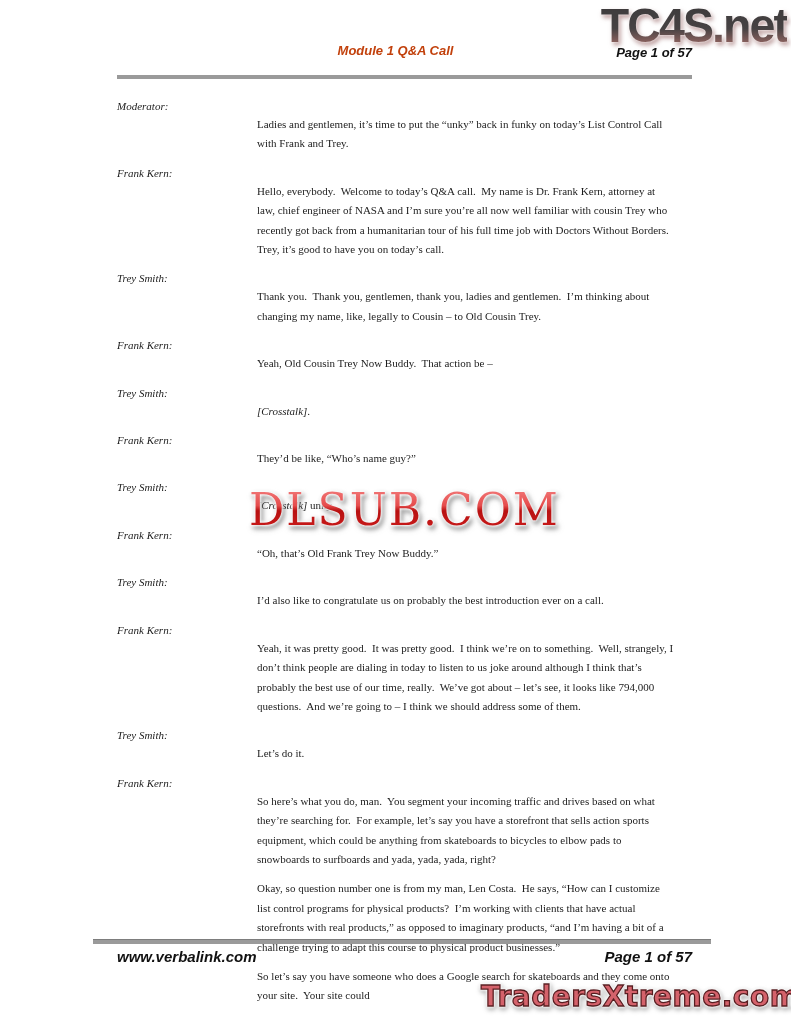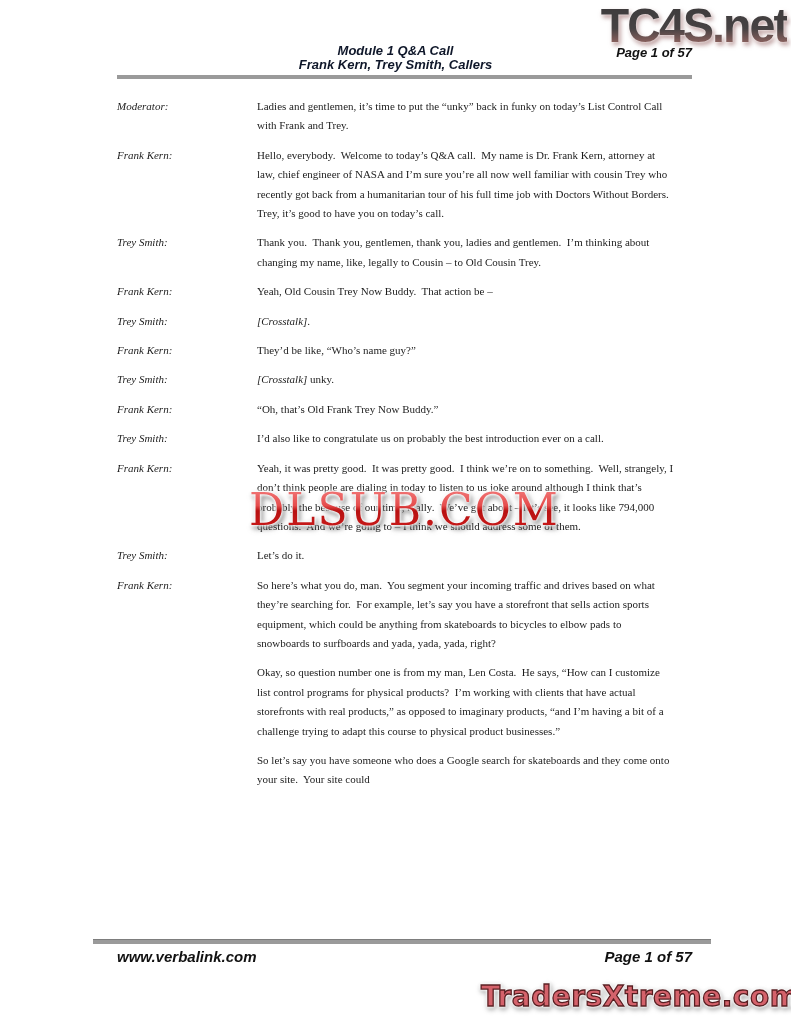--- a/index.html
+++ b/index.html
@@ -50,21 +50,21 @@
     filter: drop-shadow(0 0 1.5px rgba(255,255,255,0.95)) drop-shadow(0 0 1px #ffffff) drop-shadow(1px 2px 2px rgba(0,0,0,0.35));
   }
 
   
   .header-center {
     position: absolute; top: 44px; left: 0; right: 0;
     text-align: center;
     font-family: "Liberation Sans", sans-serif;
     font-weight: bold; font-style: italic;
     font-size: 13px; line-height: 13.5px;
-    color: #0f172a;
+    color: #c2410c;
   }
   .header-page {
     position: absolute; top: 45px; right: 99px;
     font-family: "Liberation Sans", sans-serif;
     font-weight: bold; font-style: italic;
     font-size: 13px; color: #111;
   }
   .header-rule {
     position: absolute; top: 75px; left: 117px; width: 575px; height: 4px;
     background: var(--accent-rule, #9a9a9a);
@@ -73,21 +73,21 @@
   
   .transcript {
     position: absolute; top: 97px; left: 117px; width: 557px;
     font-size: 11px; line-height: 19.4px;
   }
   .row { display: flex; }
   .speaker {
     width: 140px; flex: none;
     font-style: italic;
   }
-  .dialogue { width: 417px; flex: none; }
+  .dialogue { width: 417px; flex: none; margin-top: 18px; }
   .dialogue p {
     margin: 0 0 10px 0;
     white-space: pre-wrap;
   }
 
   
   .footer-rule {
     position: absolute; top: 939px; left: 93px; width: 618px; height: 4px;
     background: var(--accent-rule, #9a9a9a);
     border-top: 1px solid #7d7d7d;
@@ -104,21 +104,20 @@
 <body>
 
 <div class="page">
 
   <div class="tc4s">
     <span>TC4S.net</span>
   </div>
 
   <div class="header-center">
     <div>Module 1 Q&amp;A Call</div>
-    <div>Frank Kern, Trey Smith, Callers</div>
   </div>
   <div class="header-page">Page 1 of 57</div>
   <div class="header-rule"></div>
 
   <div class="transcript" id="transcript">
       <div class="row">
         <div class="speaker">Moderator:</div>
         <div class="dialogue">
           <p><span>Ladies and gentlemen, it’s time to put the “unky” back in funky on today’s List Control Call with Frank and Trey.</span></p>
         </div>

